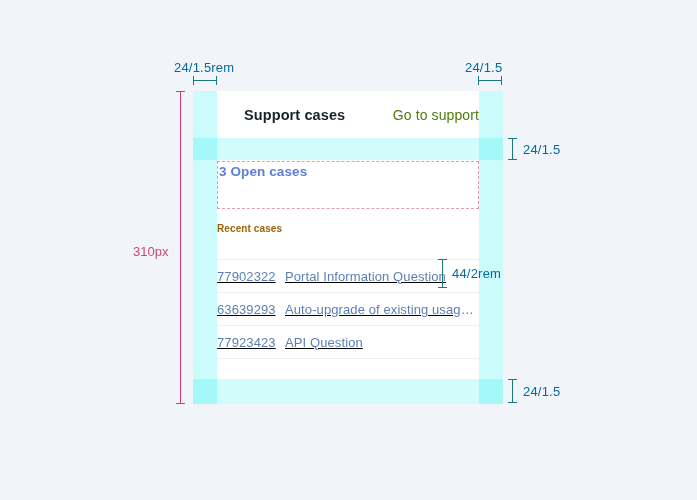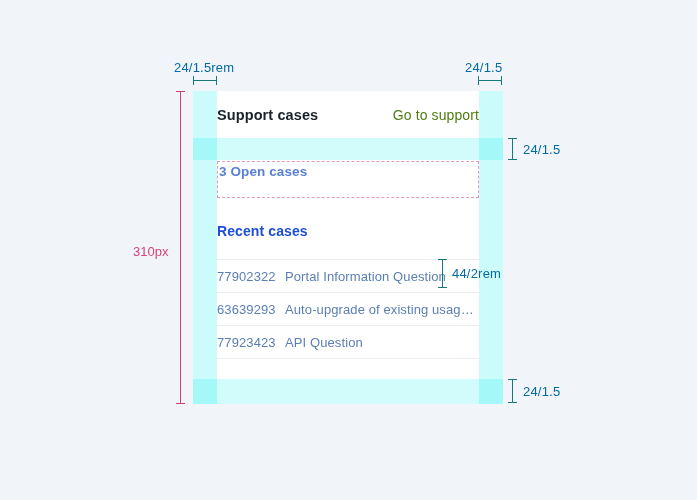--- a/index.html
+++ b/index.html
@@ -147,20 +147,21 @@
 
   .card-header {
     position: absolute;
     left: 0;
     right: 0;
     top: 0;
     height: 47px;
     display: flex;
     align-items: center;
     justify-content: space-between;
+    padding-left: 27px;
   }
   .card-title {
     font-size: 14.5px;
     font-weight: bold;
     color: #18222c;
     letter-spacing: 0.1px;
   }
   .card-link {
     font-size: 14px;
     color: #4d7c0f;
@@ -168,58 +169,59 @@
     cursor: pointer;
     margin-left: 16px;
   }
 
   
   .counts-box {
     position: absolute;
     left: 0;
     right: 0;
     top: 70px;
-    height: 37px;
+    height: 48px;
     border: 1px dashed #e09cb8;
     box-sizing: border-box;
   }
   .count-line {
     position: absolute;
     left: 1px;
     font-size: 13.5px;
     font-weight: bold;
     color: #5b7fd4;
     letter-spacing: 0.1px;
     cursor: pointer;
   }
   .count-line.l1 { top: 2px; }
   .count-line.l2 { top: 26px; }
 
   .section-title {
     position: absolute;
     left: 0;
     top: 132px;
-    font-size: 14px;
+    font-size: 10px;
     font-weight: bold;
-    color: #1d4ed8;
+    color: #a16207;
     letter-spacing: 0.1px;
   }
 
   .case-list {
     position: absolute;
     left: 0;
     right: 0;
     top: 168px;
   }
   .case-row {
     height: 32px;
     display: flex;
     align-items: center;
     border-top: 1px solid #eceff3;
     cursor: pointer;
+    text-decoration: underline;
   }
   .case-row:last-child {
     border-bottom: 1px solid #eceff3;
   }
   .case-id {
     width: 68px;
     flex: none;
     font-size: 13px;
     color: #5b7fb4;
     letter-spacing: 0.1px;

